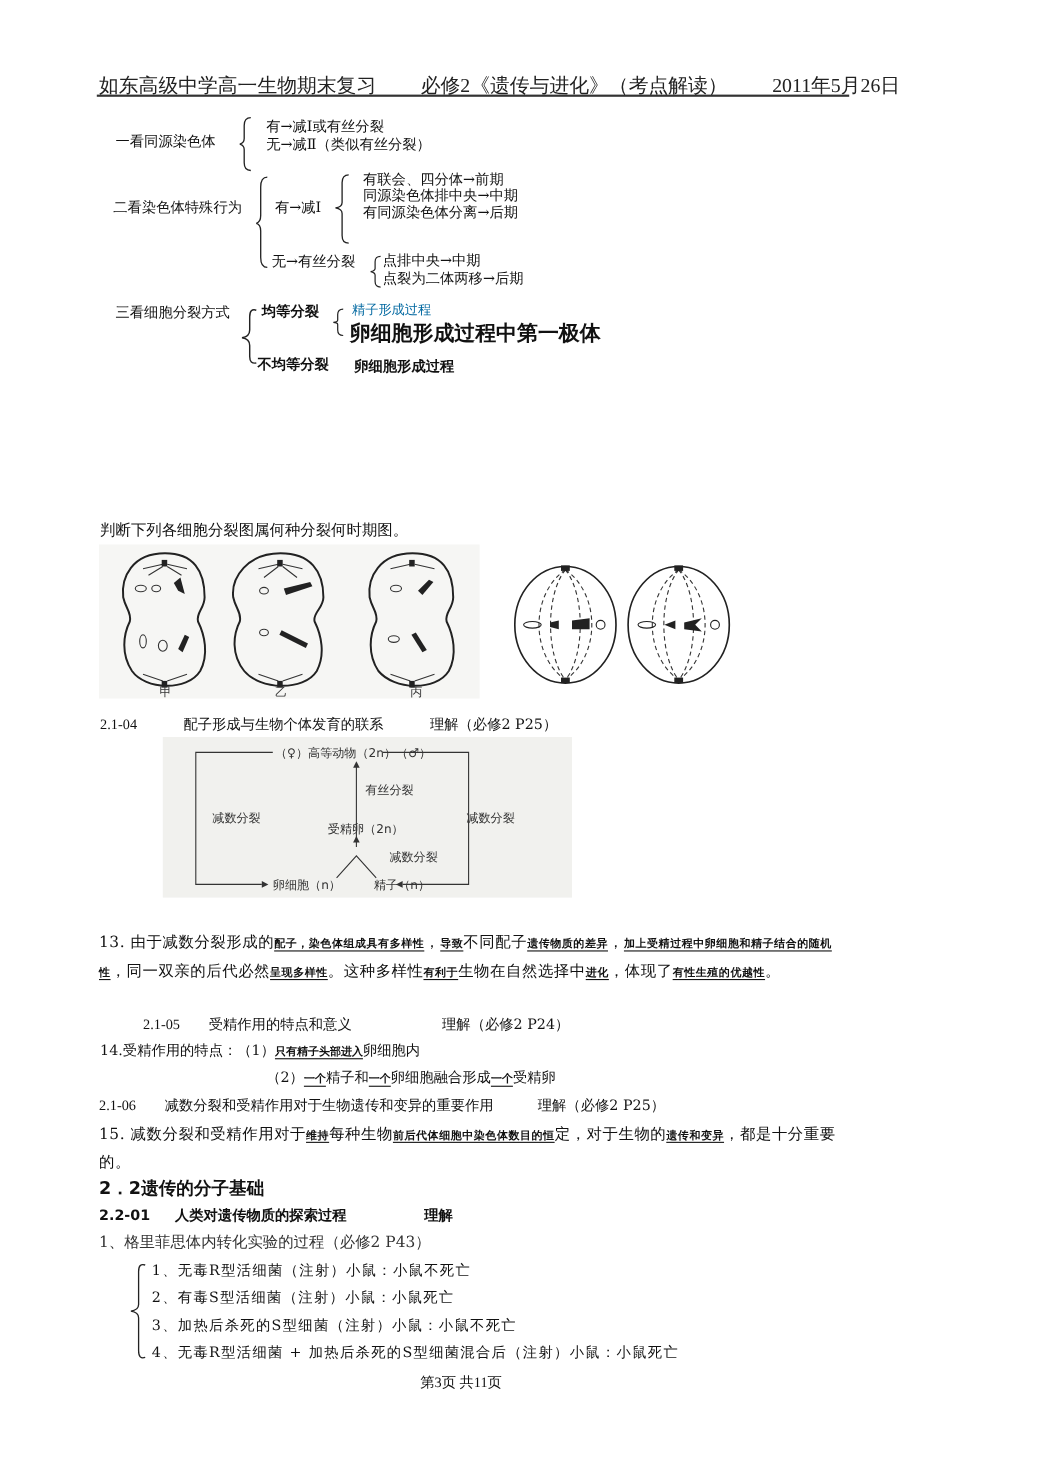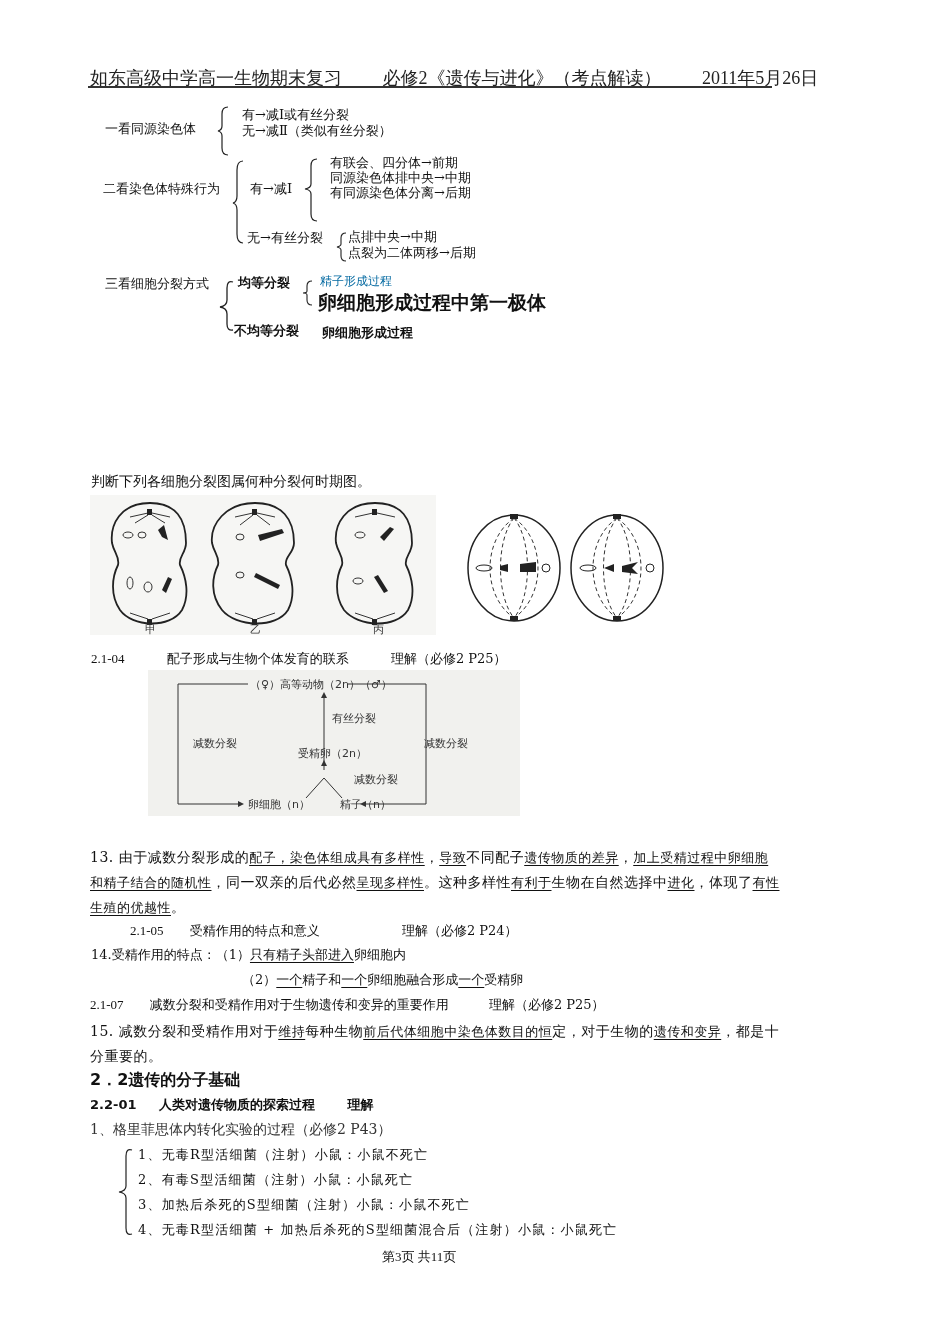--- a/index.html
+++ b/index.html
@@ -5,21 +5,21 @@
   html, body { margin: 0; padding: 0; background: #ffffff; }
   body { width: 950px; height: 1344px; position: relative; overflow: hidden;
          font-family: "DejaVu Serif", "Liberation Serif", serif; color: #111; }
   .abs { position: absolute; white-space: nowrap; }
   .hdr { top: 66px; left: 90px; font-size: 18px; font-family: "Liberation Serif", serif; color: #222; }
   .hdr span { margin-right: 36px; }
   .hdr-line { position: absolute; left: 88px; top: 86px; width: 684px; height: 2px; background: #333; }
   .t13 { font-size: 13px; }
   .t14 { font-size: 14px; }
   .b { font-weight: bold; font-family: "DejaVu Sans", "Liberation Sans", sans-serif; }
-  .ub { text-decoration: underline; text-underline-offset: 3px; font-weight: normal; font-family: "DejaVu Sans", sans-serif; font-size: 13px; }
+  .ub { text-decoration: underline; text-underline-offset: 3px; font-weight: bold; font-family: "DejaVu Sans", sans-serif; font-size: 10px; }
   svg.br { position: absolute; overflow: visible; }
   .figbox { position: absolute; background: #f4f4f4; }
   .lbl { font-family: "DejaVu Sans", sans-serif; font-size: 11px; color: #333; position: absolute; }
   .para { position: absolute; left: 90px; width: 690px; font-size: 14px; line-height: 25px; letter-spacing: 0.5px; white-space: normal; }
   .footer { top: 1248px; left: 382px; font-size: 13px; font-family: "Liberation Serif", serif; }
 </style>
 </head>
 <body>
 
 <div class="abs hdr">
@@ -187,31 +187,31 @@
 </div>
 
 <div class="abs t13" style="left:91px;top:946px;">
   <span>14.受精作用的特点：（1）</span><span class="ub">只有精子头部进入</span><span>卵细胞内</span>
 </div>
 <div class="abs t13" style="left:242px;top:971px;">
   <span>（2）</span><span id="p14l2"><span class="ub">一个</span><span>精子和</span><span class="ub">一个</span><span>卵细胞融合形成</span><span class="ub">一个</span><span>受精卵</span></span>
 </div>
 
 <div class="abs t13" style="left:90px;top:996px;">
-  <span style="margin-right:22px;font-family:'Liberation Serif',serif;">2.1-07</span>
+  <span style="margin-right:22px;font-family:'Liberation Serif',serif;">2.1-06</span>
   <span style="margin-right:36px;">减数分裂和受精作用对于生物遗传和变异的重要作用</span>
   <span>理解（必修2 P25）</span>
 </div>
 
 <div class="para" style="top:1019px;" id="p15"><span>15. 减数分裂和受精作用对于</span><span class="ub">维持</span><span>每种生物</span><span class="ub">前后代体细胞中染色体数目的恒</span><span>定，对于生物的</span><span class="ub">遗传和变异</span><span>，都是十分重要的。</span></div>
 
 <div class="abs b" style="left:90px;top:1070px;font-size:16px;">2．2遗传的分子基础</div>
 <div class="abs b" style="left:90px;top:1096px;font-size:13px;">
   <span style="margin-right:18px;">2.2-01</span>
-  <span style="margin-right:28px;">人类对遗传物质的探索过程</span>
+  <span style="margin-right:66px;">人类对遗传物质的探索过程</span>
   <span>理解</span>
 </div>
 <div class="abs t14" style="left:90px;top:1121px;color:#333;">1、格里菲思体内转化实验的过程（必修2 P43）</div>
 
 <svg class="br" style="left:118px;top:1146px;" width="16" height="92">
   <path d="M14,4 Q8,2 8,10 L8,40 Q8,45 1,46 Q8,47 8,52 L8,82 Q8,90 14,88" fill="none" stroke="#222" stroke-width="1.2"></path>
 </svg>
 <div class="abs t13" style="left:138px;top:1146px;letter-spacing:1.2px;">1、无毒R型活细菌（注射）小鼠：小鼠不死亡</div>
 <div class="abs t13" style="left:138px;top:1171px;letter-spacing:1.2px;">2、有毒S型活细菌（注射）小鼠：小鼠死亡</div>
 <div class="abs t13" style="left:138px;top:1196px;letter-spacing:1.2px;">3、加热后杀死的S型细菌（注射）小鼠：小鼠不死亡</div>

